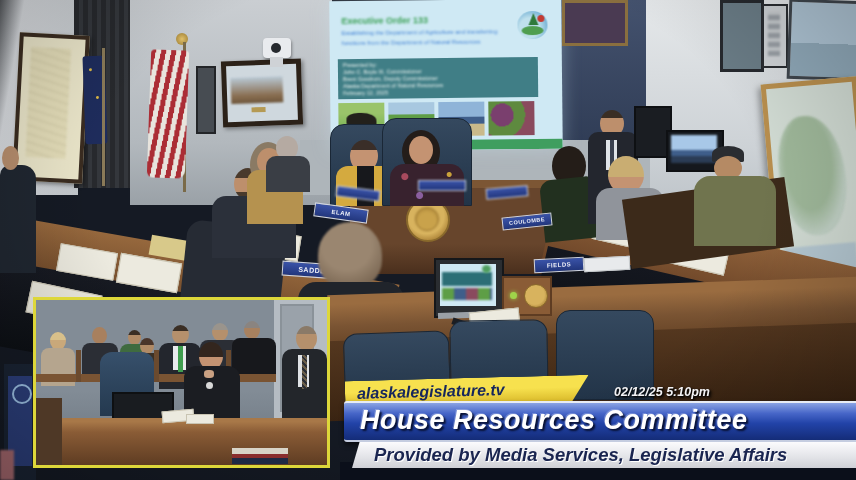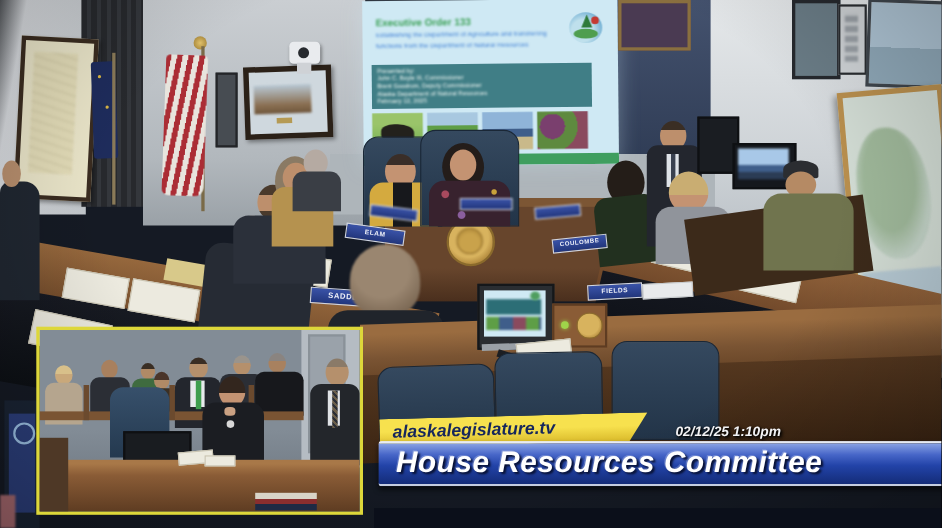--- a/index.html
+++ b/index.html
@@ -246,19 +246,22 @@
     <div class="a paper" style="left:150px;top:114px;width:26px;height:8px;"></div>
     <div class="a" style="left:196px;top:148px;width:56px;height:16px;background:linear-gradient(180deg,#d8d4c8 0 35%,#8a2e2e 35% 65%,#1e2a44 65%);"></div>
     <div class="a" style="left:0;top:98px;width:26px;height:67px;background:#4e3826;"></div>
   </div>
 
   <div class="a" style="left:340px;top:374px;width:516px;height:106px;">
     <div class="a" style="left:0;top:88px;width:516px;height:18px;background:#0b0f1a;"></div>
     <div class="a" style="left:5px;top:4px;width:244px;height:26px;background:linear-gradient(180deg,#f7e14e 0 45%,#d9b92a 100%);clip-path:polygon(0 0,100% 0,93% 100%,0 100%);transform:rotate(-1.5deg);box-shadow:0 2px 3px rgba(0,0,0,.4);">
       <div style="padding:4px 0 0 12px;font-size:16px;font-style:italic;font-weight:bold;color:#16265c;">alaskalegislature.tv</div>
     </div>
-    <div class="a" style="left:274px;top:11px;width:150px;font-size:12.5px;font-style:italic;font-weight:bold;color:#f2f2f4;text-shadow:1px 1px 2px #000,2px 2px 3px rgba(0,0,0,.8);">02/12/25 1:10pm</div>
+    <div class="a" style="left:274px;top:11px;width:150px;font-size:12.5px;font-style:italic;font-weight:bold;color:#f2f2f4;text-shadow:1px 1px 2px #000,2px 2px 3px rgba(0,0,0,.8);">02/12/25 5:10pm</div>
     <div class="a" style="left:4px;top:27px;width:600px;height:37px;background:linear-gradient(180deg,#8aa3e4 0%,#4766c8 28%,#2243a8 55%,#142c78 100%);border-top:2px solid #e8ecf4;border-bottom:2px solid #c5cde0;border-radius:3px 0 0 3px;box-shadow:0 3px 5px rgba(0,0,0,.55);">
       <div class="banner-title" style="padding:2px 0 0 16px;font-size:27px;letter-spacing:.5px;">House Resources Committee</div>
     </div>
+    <div class="a" style="left:12px;top:68px;width:504px;height:26px;background:linear-gradient(180deg,#fbfbfd 0%,#e4e5e9 55%,#cfd0d6 100%);clip-path:polygon(1.5% 0,100% 0,100% 100%,0 100%);box-shadow:0 2px 4px rgba(0,0,0,.5);">
+      <div style="padding:2px 0 0 22px;font-size:18.5px;font-style:italic;font-weight:bold;color:#1a2550;text-shadow:1px 1px 0 #fff;">Provided by Media Services, Legislative Affairs</div>
+    </div>
   </div>
 
 </div>
 
 </body></html>

